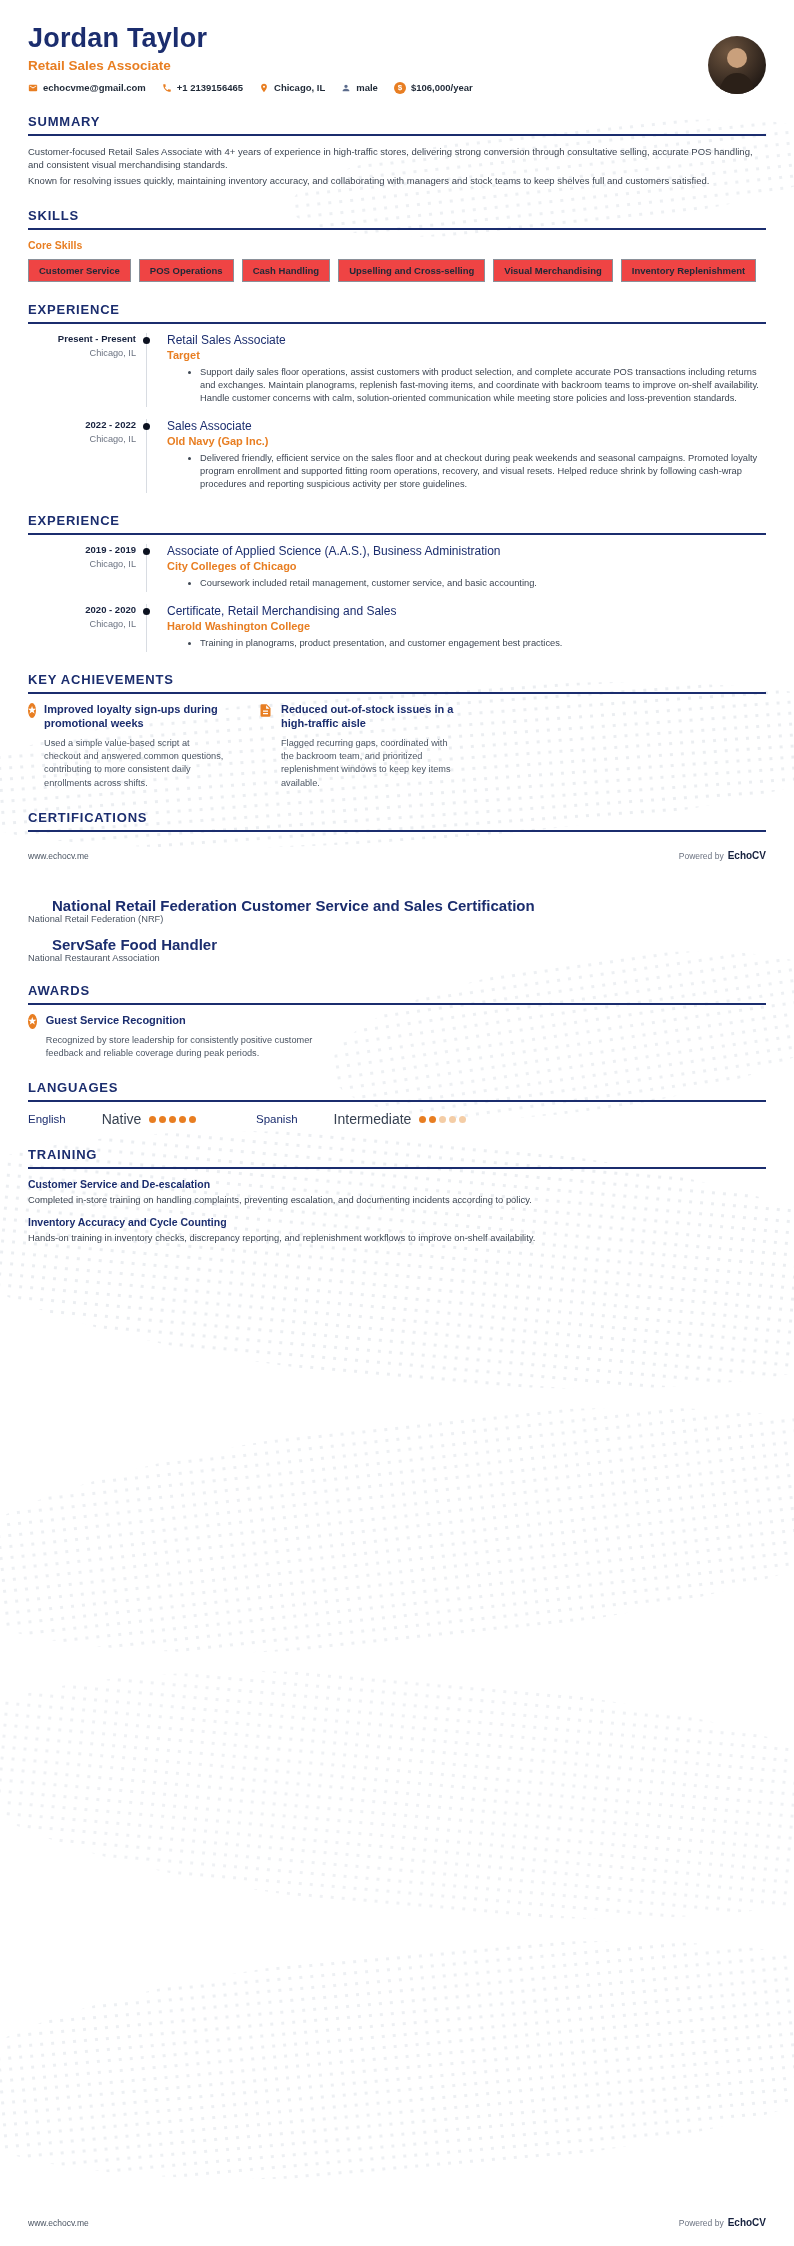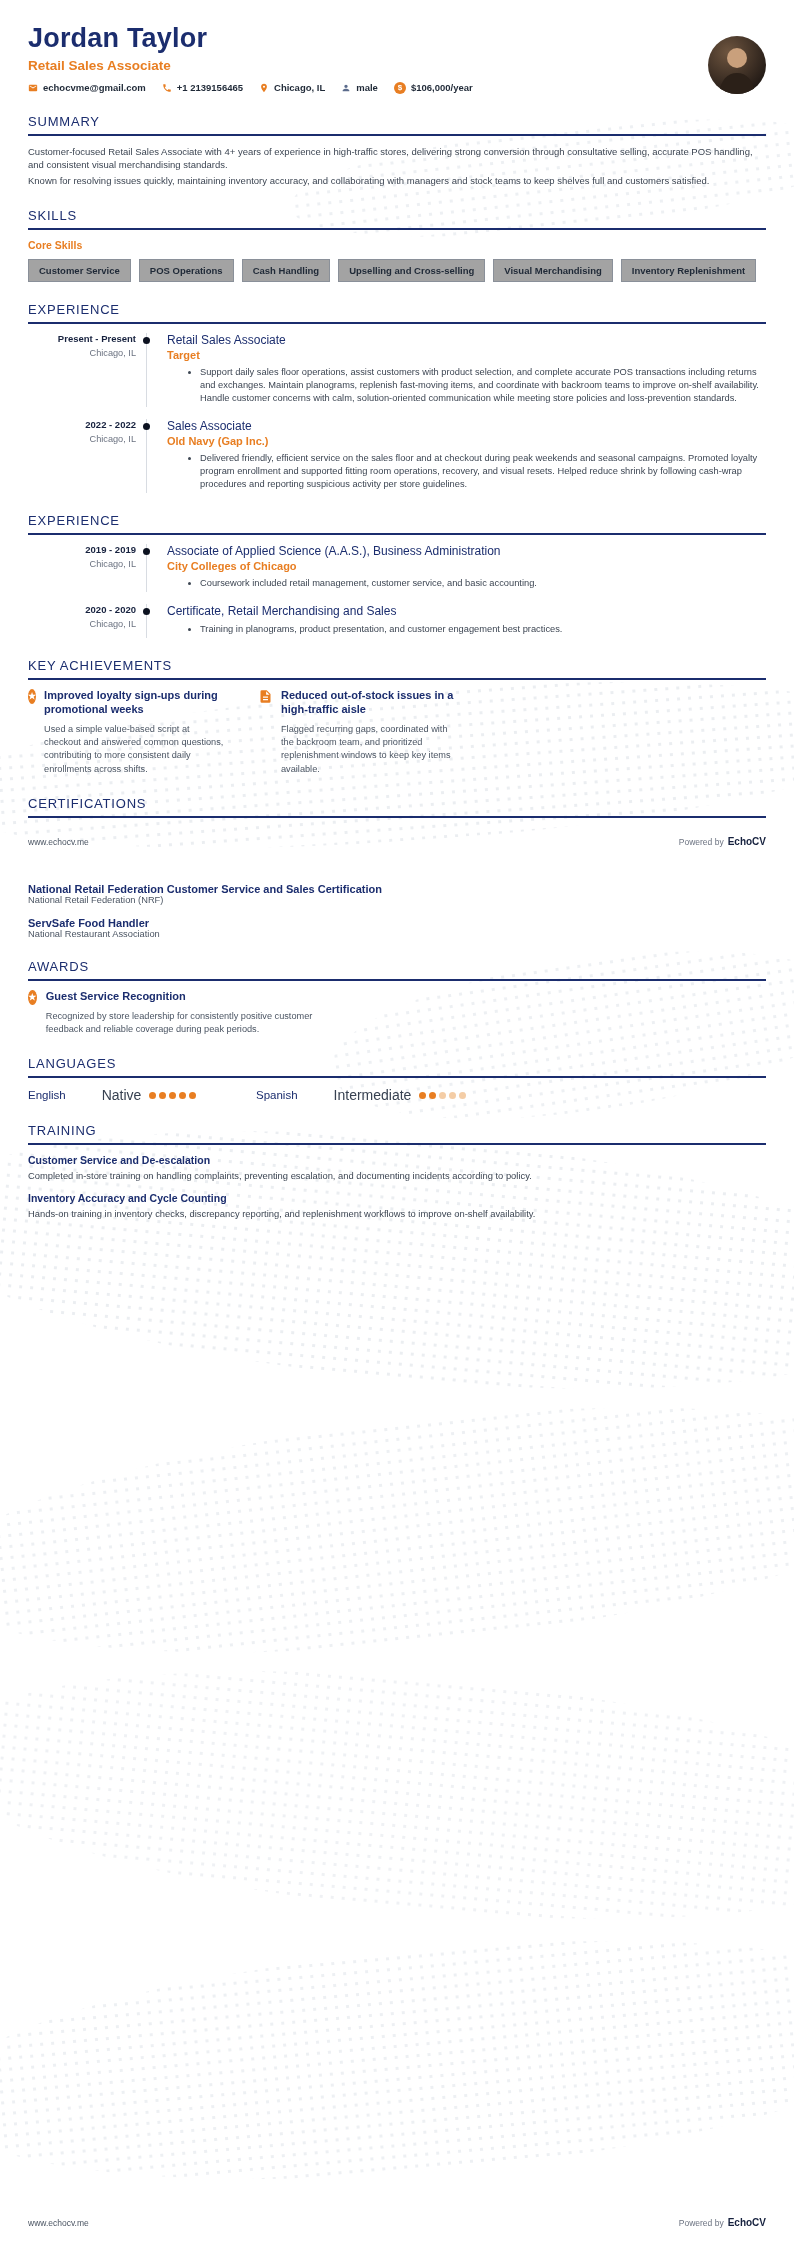--- a/index.html
+++ b/index.html
@@ -16,28 +16,28 @@
   .job-title{margin-top:4px;font-size:13.5px;font-weight:700;color:#e87e22;}
   .contacts{display:flex;align-items:center;gap:16px;margin-top:9px;flex-wrap:wrap;}
   .contact{display:flex;align-items:center;gap:5px;font-size:9.5px;font-weight:700;color:#1f2937;}
   .contact svg{display:block;}
   .icon-circle{display:inline-flex;align-items:center;justify-content:center;width:12px;height:12px;
                border-radius:50%;background:#e87e22;color:#fff;font-size:8px;font-weight:700;line-height:1;}
   .icon-circle.lg{width:15px;height:15px;font-size:9px;}
   .avatar{width:58px;height:58px;border-radius:50%;overflow:hidden;flex:0 0 auto;}
 
   .section{margin-top:20px;}
-  .sec-heading{margin:0 0 9px;font-size:13px;font-weight:400;letter-spacing:.8px;color:#1b2d6e;
+  .sec-heading{margin:0 0 9px;font-size:13px;font-weight:700;letter-spacing:.8px;color:#1b2d6e;
                border-bottom:2px solid #1b2d6e;padding-bottom:5px;}
   .body-text{margin:0;font-size:9.5px;line-height:1.45;color:#3d4653;}
   .body-text + .body-text{margin-top:2px;}
 
   .group-label{font-size:10.5px;font-weight:700;color:#e87e22;margin-bottom:8px;}
   .chips{display:flex;flex-wrap:wrap;gap:8px;}
-  .chip{border:1px solid #8a9099;background:#a3a3a3;padding:5px 10px;font-size:9.5px;font-weight:700;color:#1f2937;}
+  .chip{border:1px solid #8a9099;background:#ef4444;padding:5px 10px;font-size:9.5px;font-weight:700;color:#1f2937;}
 
   .entry{display:flex;margin-bottom:12px;}
   .entry-meta{flex:0 0 118px;padding-right:10px;text-align:right;}
   .entry-dates{font-size:9.5px;font-weight:700;color:#16213e;}
   .entry-loc{margin-top:4px;font-size:9.2px;color:#6b7280;}
   .entry-body{flex:1;position:relative;border-left:1px solid #d8dce2;padding-left:20px;padding-bottom:2px;}
   .tl-dot{position:absolute;left:-4px;top:4px;width:7px;height:7px;border-radius:50%;background:#0c1220;}
   .entry-title{font-size:12px;color:#1b2d6e;line-height:1.2;}
   .entry-company{margin-top:2px;font-size:11px;font-weight:700;color:#e87e22;}
   .entry-bullets{margin:5px 0 0;padding-left:13px;}
@@ -48,21 +48,21 @@
   .ach-title{font-size:11px;font-weight:700;color:#1b2d6e;line-height:1.25;}
   .ach-text{margin-top:6px;font-size:9.2px;line-height:1.45;color:#4b5563;}
   .doc-icon{width:15px;height:15px;flex:0 0 auto;}
 
   .footer-row{display:flex;justify-content:space-between;align-items:center;margin-top:18px;margin-bottom:36px;}
   .footer-site{font-size:8.5px;color:#4b5563;text-decoration:none;}
   .powered{font-size:8.5px;color:#6b7280;display:flex;align-items:baseline;gap:4px;padding-left:43px;}
   .brand{font-size:10px;font-weight:700;color:#16213e;}
 
   .cert-item{margin-bottom:12px;}
-  .cert-title{font-size:11px;font-weight:700;color:#1b2d6e;}
+  .cert-title{font-size:15px;font-weight:700;color:#1b2d6e;margin-left:24px;}
   .cert-issuer{margin-top:0;font-size:9.3px;color:#4b5563;}
 
   .award{display:flex;gap:9px;width:300px;}
 
   .lang-grid{display:grid;grid-template-columns:198px 198px;column-gap:30px;}
   .lang{display:flex;align-items:center;gap:8px;}
   .lang-name{font-size:11.5px;color:#1b2d6e;}
   .lang-level{font-size:14px;color:#374151;padding-left:28px;}
   .dotrow{display:flex;gap:3px;}
   .dot{width:7px;height:7px;border-radius:50%;background:#f4cda6;}
@@ -214,20 +214,21 @@
       </div>
 
       <div class="entry">
         <div class="entry-meta">
           <div class="entry-dates">2020 - 2020</div>
           <div class="entry-loc">Chicago, IL</div>
         </div>
         <div class="entry-body">
           <span class="tl-dot"></span>
           <div class="entry-title">Certificate, Retail Merchandising and Sales</div>
+          <div class="entry-company">Harold Washington College</div>
           <ul class="entry-bullets">
             <li>Training in planograms, product presentation, and customer engagement best practices.</li>
           </ul>
         </div>
       </div>
     </section>
 
     <section class="section">
       <h2 class="sec-heading">KEY ACHIEVEMENTS</h2>
       <div class="ach-grid">

